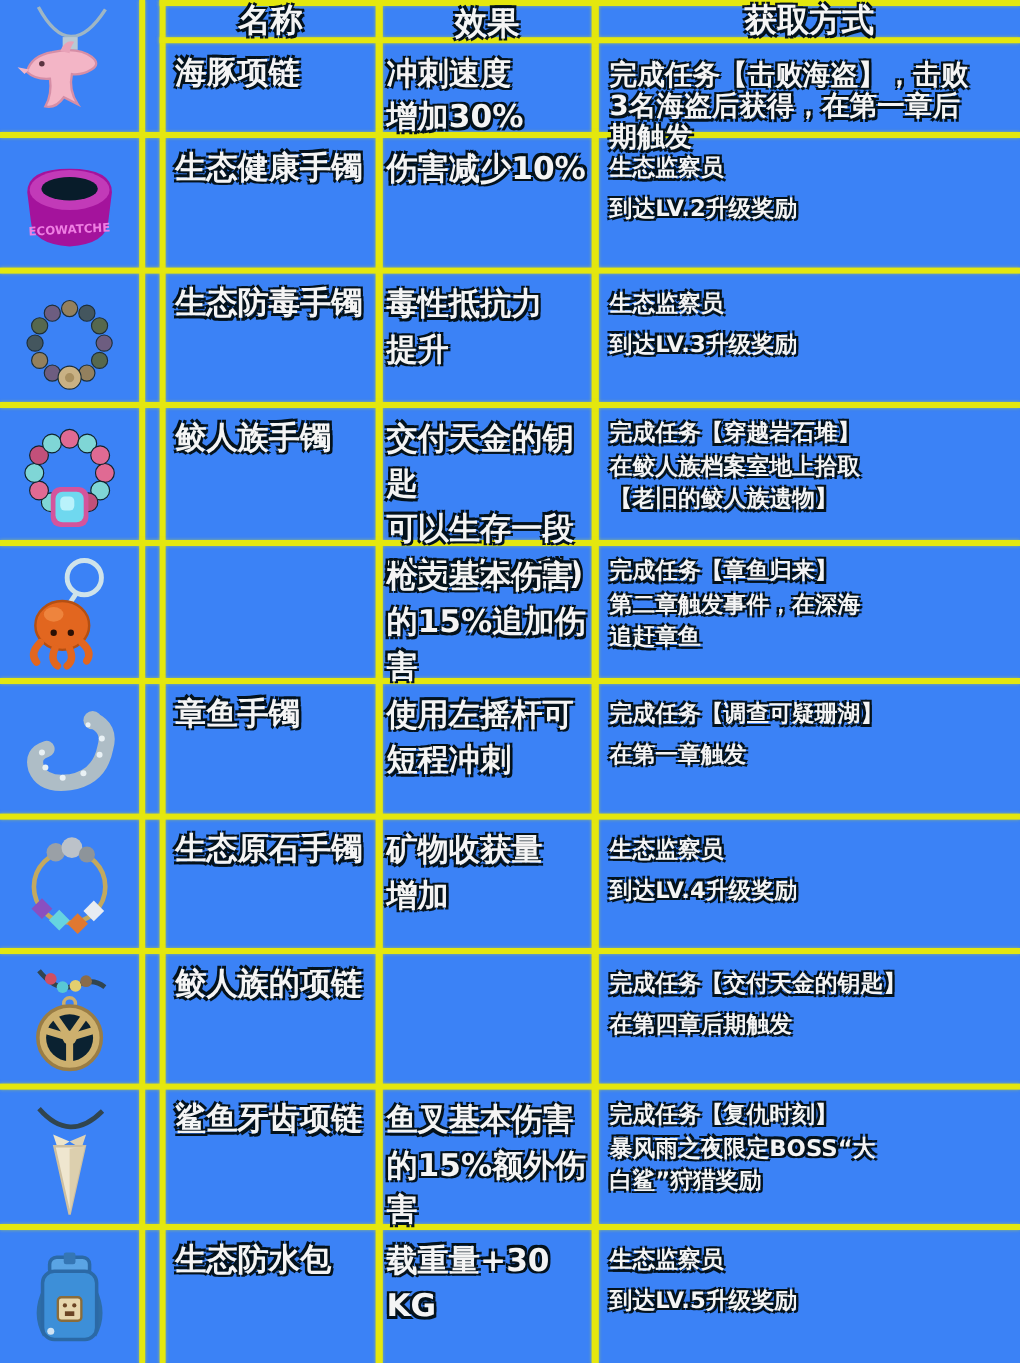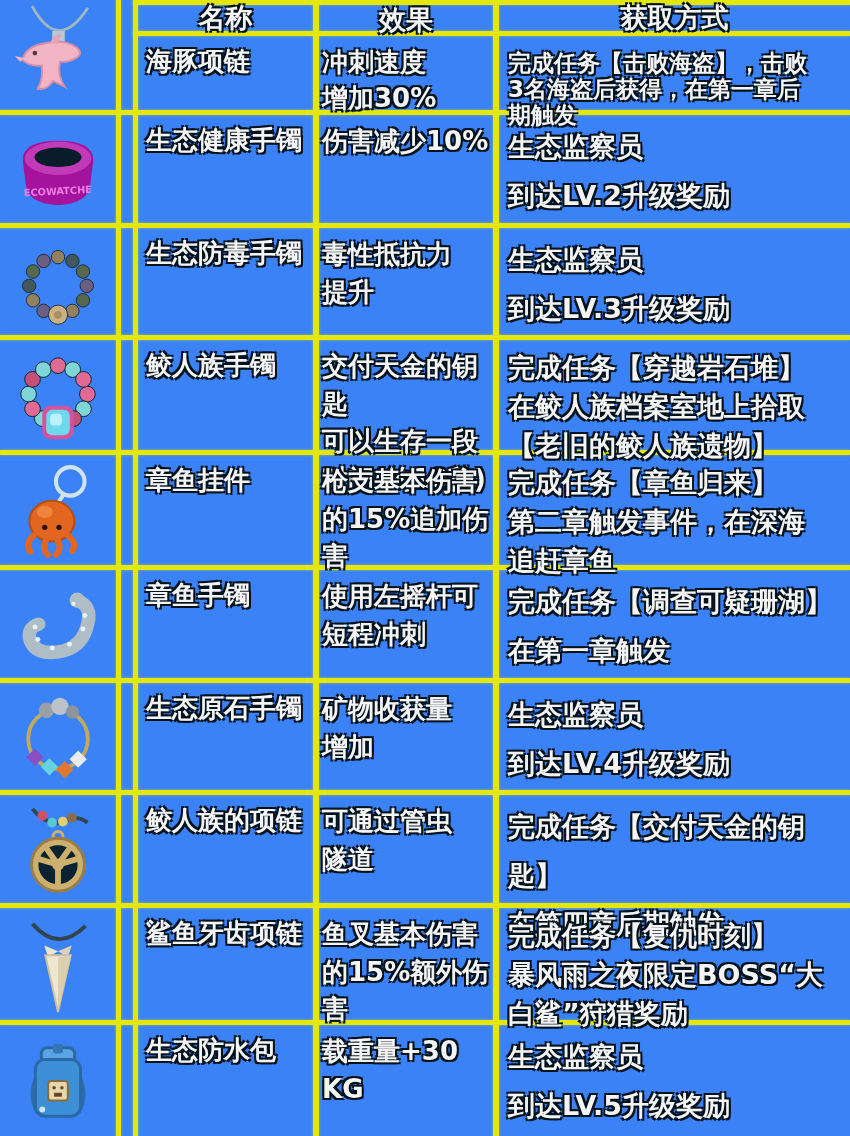--- a/index.html
+++ b/index.html
@@ -4,21 +4,21 @@
 <style>
   html,body{margin:0;padding:0;background:#07141d;}
   #page{position:relative;width:850px;height:1136px;background:#3b82f6;overflow:hidden;
         font-family:"DejaVu Sans","Liberation Sans",sans-serif;}
   .gline{position:absolute;background:#e4e70e;box-shadow:0 0 3px rgba(228,231,14,.55);}
   .cell{position:absolute;color:#f4f4f4;font-weight:700;white-space:pre-line;
         text-shadow:2px 2px 0 #04121c,-2px 2px 0 #04121c,2px -2px 0 #04121c,-2px -2px 0 #04121c;}
   .hdr{font-size:27px;text-align:center;line-height:34px;}
   .name{left:146px;width:166px;font-size:26px;padding-top:8px;line-height:1.35;}
   .eff{left:322px;width:168px;font-size:26px;padding-top:8px;line-height:1.45;}
-  .obt{left:508px;width:336px;font-size:27px;padding-top:8px;line-height:1.45;}
+  .obt{left:508px;width:336px;font-size:19px;padding-top:8px;line-height:1.45;}
   .lh-lg{line-height:1.8;}
   .compact{font-size:23px;line-height:1.12;padding-top:15px;}
   .icon-cell{position:absolute;left:0;width:116px;display:flex;align-items:center;justify-content:center;}
   .icon-cell svg{display:block;}
 </style>
 </head>
 <body>
 
 <div id="page">
 
@@ -134,21 +134,20 @@
       <circle cx="37" cy="64" r="2.6" fill="#2a1005"></circle>
         <circle cx="51" cy="64" r="2.6" fill="#2a1005"></circle>
       <g fill="none" stroke="#e2661f" stroke-width="6" stroke-linecap="round">
         <path d="M26 72 q-9 9 -3 16"></path>
           <path d="M38 77 q-4 9 2 14"></path>
         <path d="M50 77 q4 9 -2 14"></path>
           <path d="M60 72 q9 8 4 15"></path>
       </g>
     </svg>
   </div>
-  <div class="cell name" style="top:455px;height:115px;">章鱼挂件</div>
   <div class="cell eff" style="top:455px;height:115px;">枪支基本伤害
 的15%追加伤
 害</div>
   <div class="cell obt" style="top:455px;height:115px;">完成任务【章鱼归来】
 第二章触发事件，在深海
 追赶章鱼</div>
 
   <div class="icon-cell" style="top:570px;height:113px;">
     <svg width="96" height="96" viewBox="0 0 100 100">
       <path d="M70 22 q16 7 11 24 q-5 26 -31 30 q-23 3 -29 -12 q-4 -13 9 -17" fill="none" stroke="#aebdc6" stroke-width="14" stroke-linecap="round"></path>
@@ -202,22 +201,20 @@
         <path d="M50 63 L50 84"></path>
           <path d="M50 63 L30 57"></path>
           <path d="M50 63 L62 46"></path>
         <path d="M50 63 L70 57"></path>
           <path d="M50 63 L38 46"></path>
       </g>
       <circle cx="50" cy="63" r="6" fill="#cdb06e"></circle>
     </svg>
   </div>
   <div class="cell name" style="top:795px;height:113px;">鲛人族的项链</div>
-  <div class="cell eff" style="top:795px;height:113px;">可通过管虫
-隧道</div>
   <div class="cell obt lh-lg" style="top:795px;height:113px;">完成任务【交付天金的钥匙】
 在第四章后期触发</div>
 
   <div class="icon-cell" style="top:908px;height:117px;">
     <svg width="98" height="98" viewBox="0 0 100 100">
       <path d="M24 6 Q50 36 78 8" fill="none" stroke="#31454f" stroke-width="4"></path>
       <polygon points="50,34 36,28 40,40" fill="#ece4cc"></polygon>
       <polygon points="50,34 64,28 60,40" fill="#ded2b4"></polygon>
       <polygon points="50,96 37,38 63,38" fill="#efe6cf" stroke="#cdbfa0" stroke-width="2"></polygon>
       <polygon points="50,96 50,40 63,38" fill="#dccfae"></polygon>

